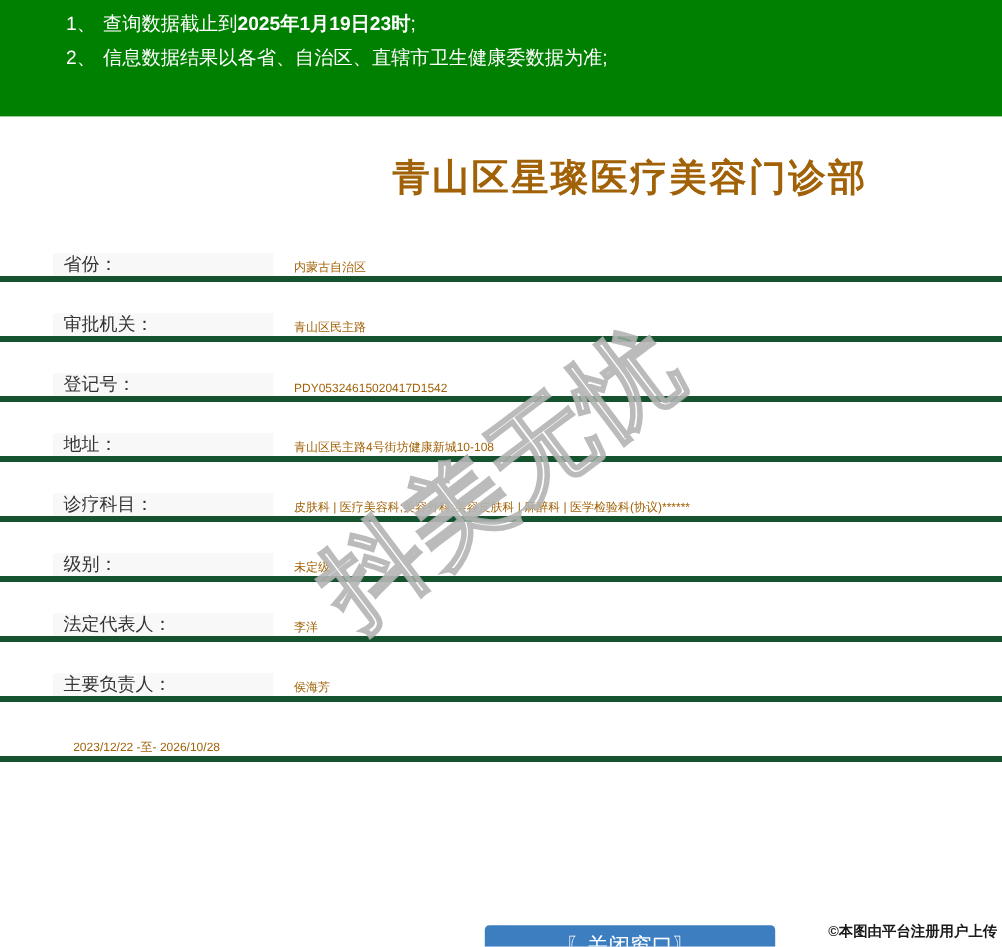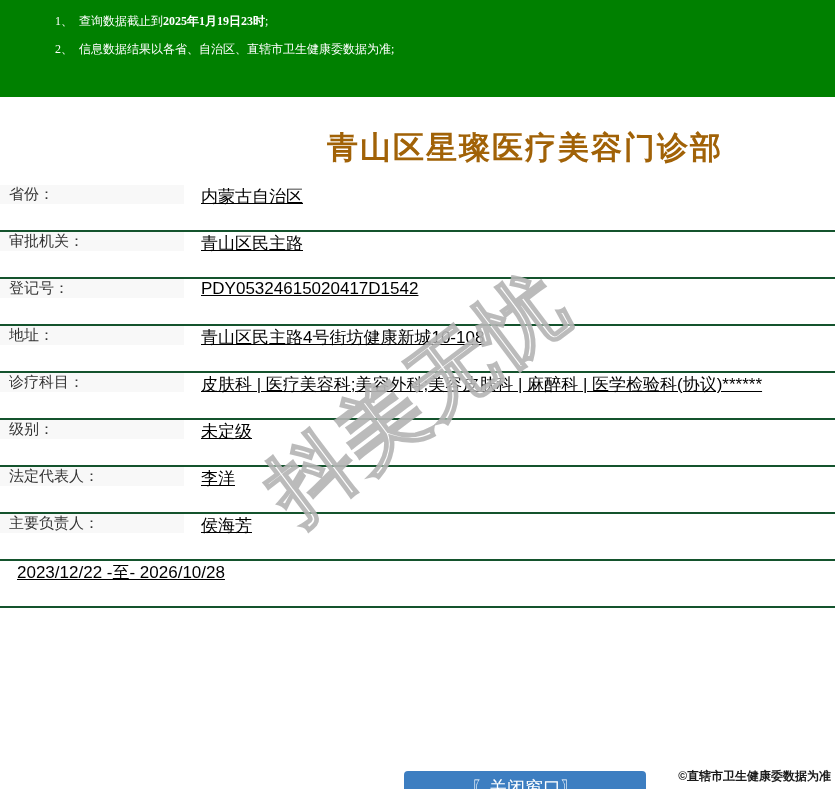--- a/index.html
+++ b/index.html
@@ -1,33 +1,33 @@
 <!DOCTYPE html>
 <html><head>
 <meta charset="utf-8">
 <style>
   html,body{margin:0;padding:0;background:#fff;}
   body{font-family:"Liberation Sans","DejaVu Sans",sans-serif;color:#333;}
   .page{position:relative;width:835px;height:789px;background:#fff;overflow:hidden;}
 
   
   .banner{width:835px;height:97px;background:#008000;box-sizing:border-box;padding:7px 10px 0 55px;}
-  .banner .line{color:#fff;font-size:12px;line-height:28px;white-space:nowrap;font-family:Liberation Serif, serif;}
+  .banner .line{color:#fff;font-size:16px;line-height:28px;white-space:nowrap;}
   .banner .num{margin-right:6px;}
   .banner b{font-weight:700;}
 
   
   .title-wrap{margin:32px 0 0 215px;width:620px;text-align:center;}
   .title{font-size:31px;font-weight:700;color:#a16207;letter-spacing:2px;line-height:38px;}
 
   
   .info-table{margin-top:18px;width:835px;}
-  .row{display:flex;align-items:flex-start;height:45px;border-bottom:2px solid #14532d;}
+  .row{display:flex;align-items:flex-end;height:45px;border-bottom:5px solid #14532d;padding-left:44px;}
   .cell-label{width:184px;background:#f8f8f8;display:flex;align-items:center;box-sizing:border-box;padding-left:9px;font-size:15px;color:#333;flex-shrink:0;}
-  .cell-value{flex:1;display:flex;align-items:center;box-sizing:border-box;padding-left:17px;font-size:17px;color:#000000;white-space:nowrap;text-decoration:underline;}
+  .cell-value{flex:1;display:flex;align-items:center;box-sizing:border-box;padding-left:17px;font-size:10px;color:#a16207;white-space:nowrap;}
 
   
   .watermark{position:absolute;left:418px;top:398px;transform:translate(-50%,-50%) rotate(-37deg);
     font-size:84px;font-weight:700;letter-spacing:3px;white-space:nowrap;
     color:rgba(255,255,255,0.45);-webkit-text-stroke:2px rgba(175,175,175,0.85);
     pointer-events:none;z-index:5;}
 
   
   .footer{margin:0;position:absolute;left:0;top:753px;width:835px;}
   .btn-wrap{margin-left:215px;width:620px;text-align:center;}
@@ -92,16 +92,16 @@
       <div class="cell-value">2023/12/22 -至- 2026/10/28</div>
     </div>
   </div>
 
   <div class="watermark">抖美无忧</div>
 
   <div class="footer">
     <div class="btn-wrap">
       <button class="close-btn">〖关闭窗口〗</button>
     </div>
-    <div class="copyright">©直辖市卫生健康委数据为准</div>
+    <div class="copyright">©本图由平台注册用户上传</div>
   </div>
 
 </div>
 
 </body></html>

